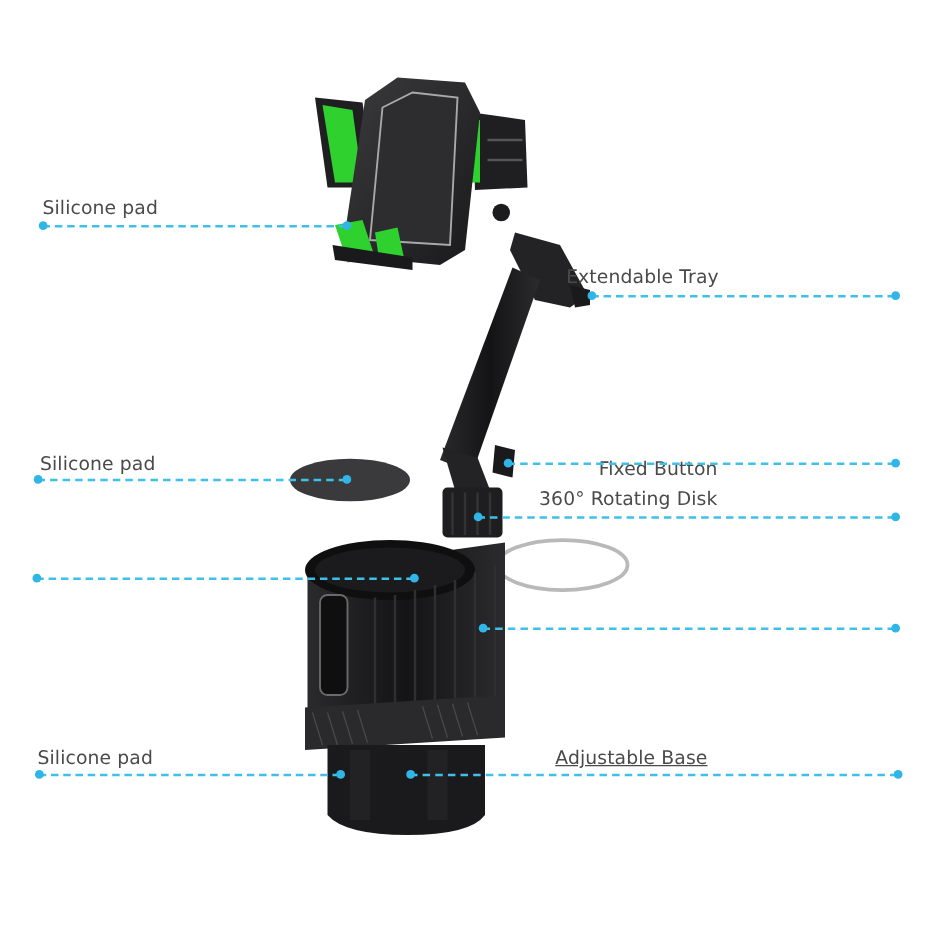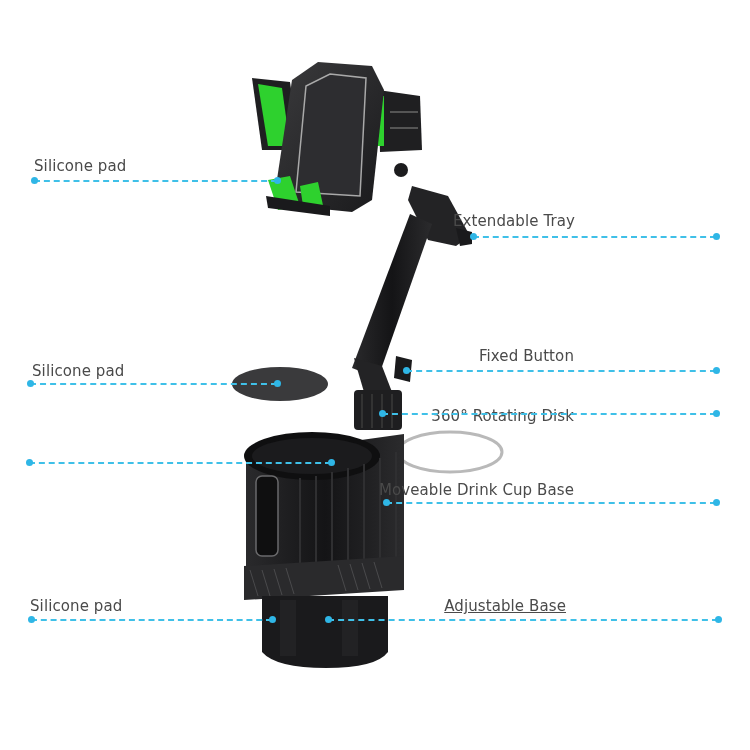--- a/index.html
+++ b/index.html
@@ -121,35 +121,34 @@
   <div class="label right" style="right:35px; top:212px;">Extendable Tray</div>
   <div class="leader" style="left:473px; top:236px; width:243px;"></div>
   <div class="dot" style="left:473px; top:237px;"></div>
   <div class="dot" style="left:716px; top:237px;"></div>
 
   <div class="label" style="left:32px; top:362px;">Silicone pad</div>
   <div class="leader" style="left:30px; top:383px; width:247px;"></div>
   <div class="dot" style="left:30px; top:384px;"></div>
   <div class="dot" style="left:277px; top:384px;"></div>
 
-  <div class="label right" style="right:36px; top:347px;">Fixed Button</div>
+  <div class="label right" style="right:36px; top:366px;">Fixed Button</div>
   <div class="leader" style="left:406px; top:370px; width:310px;"></div>
   <div class="dot" style="left:406px; top:371px;"></div>
   <div class="dot" style="left:716px; top:371px;"></div>
 
-  <div class="label right" style="right:36px; top:407px;">360° Rotating Disk</div>
+  <div class="label right" style="right:36px; top:390px;">360° Rotating Disk</div>
   <div class="leader" style="left:382px; top:413px; width:334px;"></div>
   <div class="dot" style="left:382px; top:414px;"></div>
   <div class="dot" style="left:716px; top:414px;"></div>
 
   <div class="leader" style="left:29px; top:462px; width:302px;"></div>
   <div class="dot" style="left:29px; top:463px;"></div>
   <div class="dot" style="left:331px; top:463px;"></div>
 
-  <div class="label right" style="right:36px; top:481px;">Moveable Drink Cup Base</div>
   <div class="leader" style="left:386px; top:502px; width:330px;"></div>
   <div class="dot" style="left:386px; top:503px;"></div>
   <div class="dot" style="left:716px; top:503px;"></div>
 
   <div class="label" style="left:30px; top:597px;">Silicone pad</div>
   <div class="leader" style="left:31px; top:619px; width:241px;"></div>
   <div class="dot" style="left:31px; top:620px;"></div>
   <div class="dot" style="left:272px; top:620px;"></div>
 
   <div class="label right" style="right:44px; top:597px;text-decoration:underline;">Adjustable Base</div>

